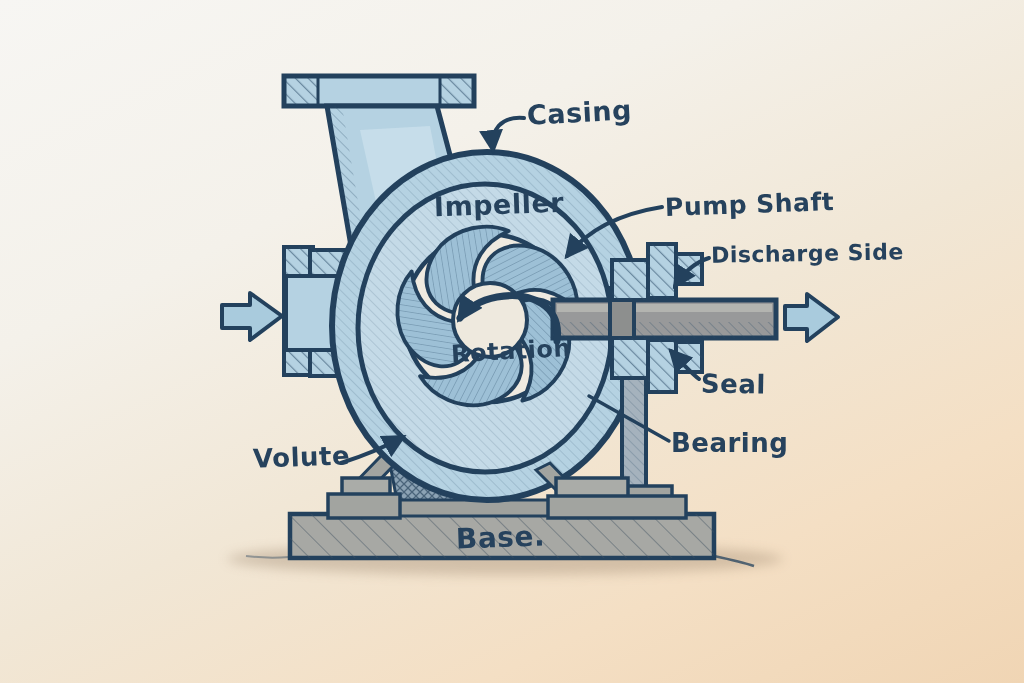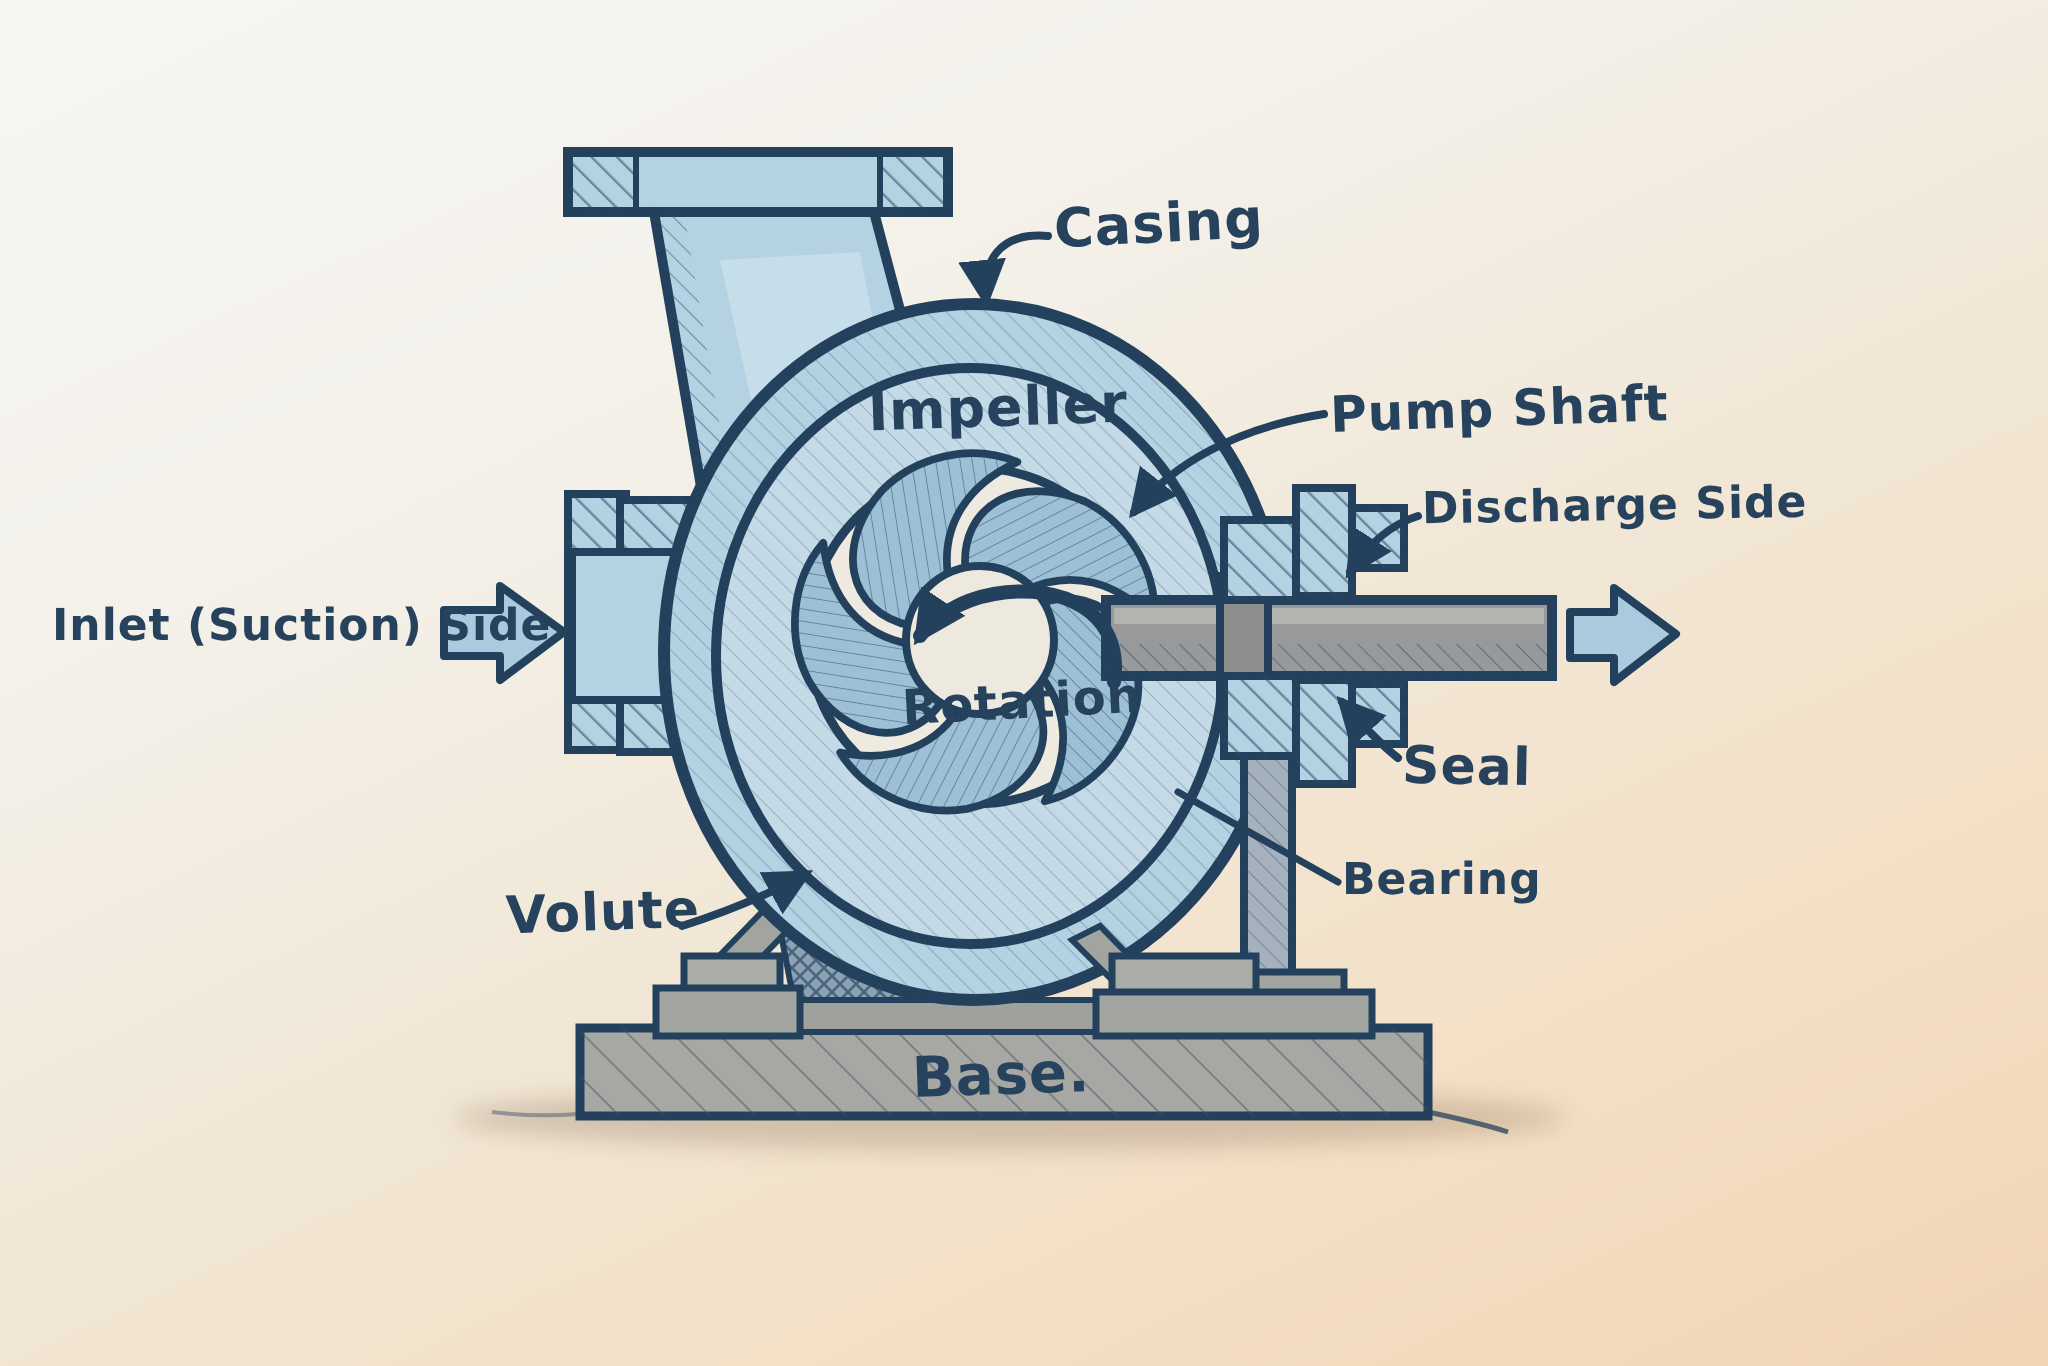--- a/index.html
+++ b/index.html
@@ -161,32 +161,31 @@
   <g fill="none" stroke="#23415d" stroke-width="4" stroke-linecap="round">
     <path d="M 524,118 C 500,116 491,130 493,150" marker-end="url(#ah)"></path>
     <path d="M 662,207 C 618,214 586,232 567,256" marker-end="url(#ah)"></path>
     <path d="M 709,258 C 696,262 684,272 675,286" marker-end="url(#ah)"></path>
     <path d="M 699,379 C 690,372 681,362 671,351" marker-end="url(#ah)"></path>
     <path d="M 341,463 C 360,457 383,448 403,437" marker-end="url(#ah)"></path>
     <path d="M 669,441 L 589,396" stroke-width="3.5"></path>
   </g>
 </svg>
 
-  <div class="lbl" style="left:26px;top:301px;font-size:22px;">Inlet (Suction) Side</div>
 
   <div class="lbl" style="left:527px;top:97px;font-size:27px;transform:rotate(-3deg);">Casing</div>
 
   <div class="lbl" style="left:434px;top:189px;font-size:27px;transform:rotate(-2deg);">Impeller</div>
 
   <div class="lbl" style="left:665px;top:190px;font-size:25px;transform:rotate(-2deg);">Pump Shaft</div>
 
   <div class="lbl" style="left:711px;top:241px;font-size:22px;transform:rotate(-1deg);">Discharge Side</div>
 
   <div class="lbl" style="left:451px;top:337px;font-size:24px;transform:rotate(-3deg);">Rotation</div>
 
   <div class="lbl" style="left:701px;top:369px;font-size:26px;transform:rotate(1deg);">Seal</div>
 
-  <div class="lbl" style="left:671px;top:428px;font-size:22px;">Bearing</div>
+  <div class="lbl" style="left:671px;top:428px;font-size:26px;">Bearing</div>
 
   <div class="lbl" style="left:253px;top:442px;font-size:26px;transform:rotate(-2deg);">Volute</div>
 
   <div class="lbl" style="left:456px;top:521px;font-size:28px;transform:rotate(-2deg);">Base.</div>
 </div>
 
 </body></html>

